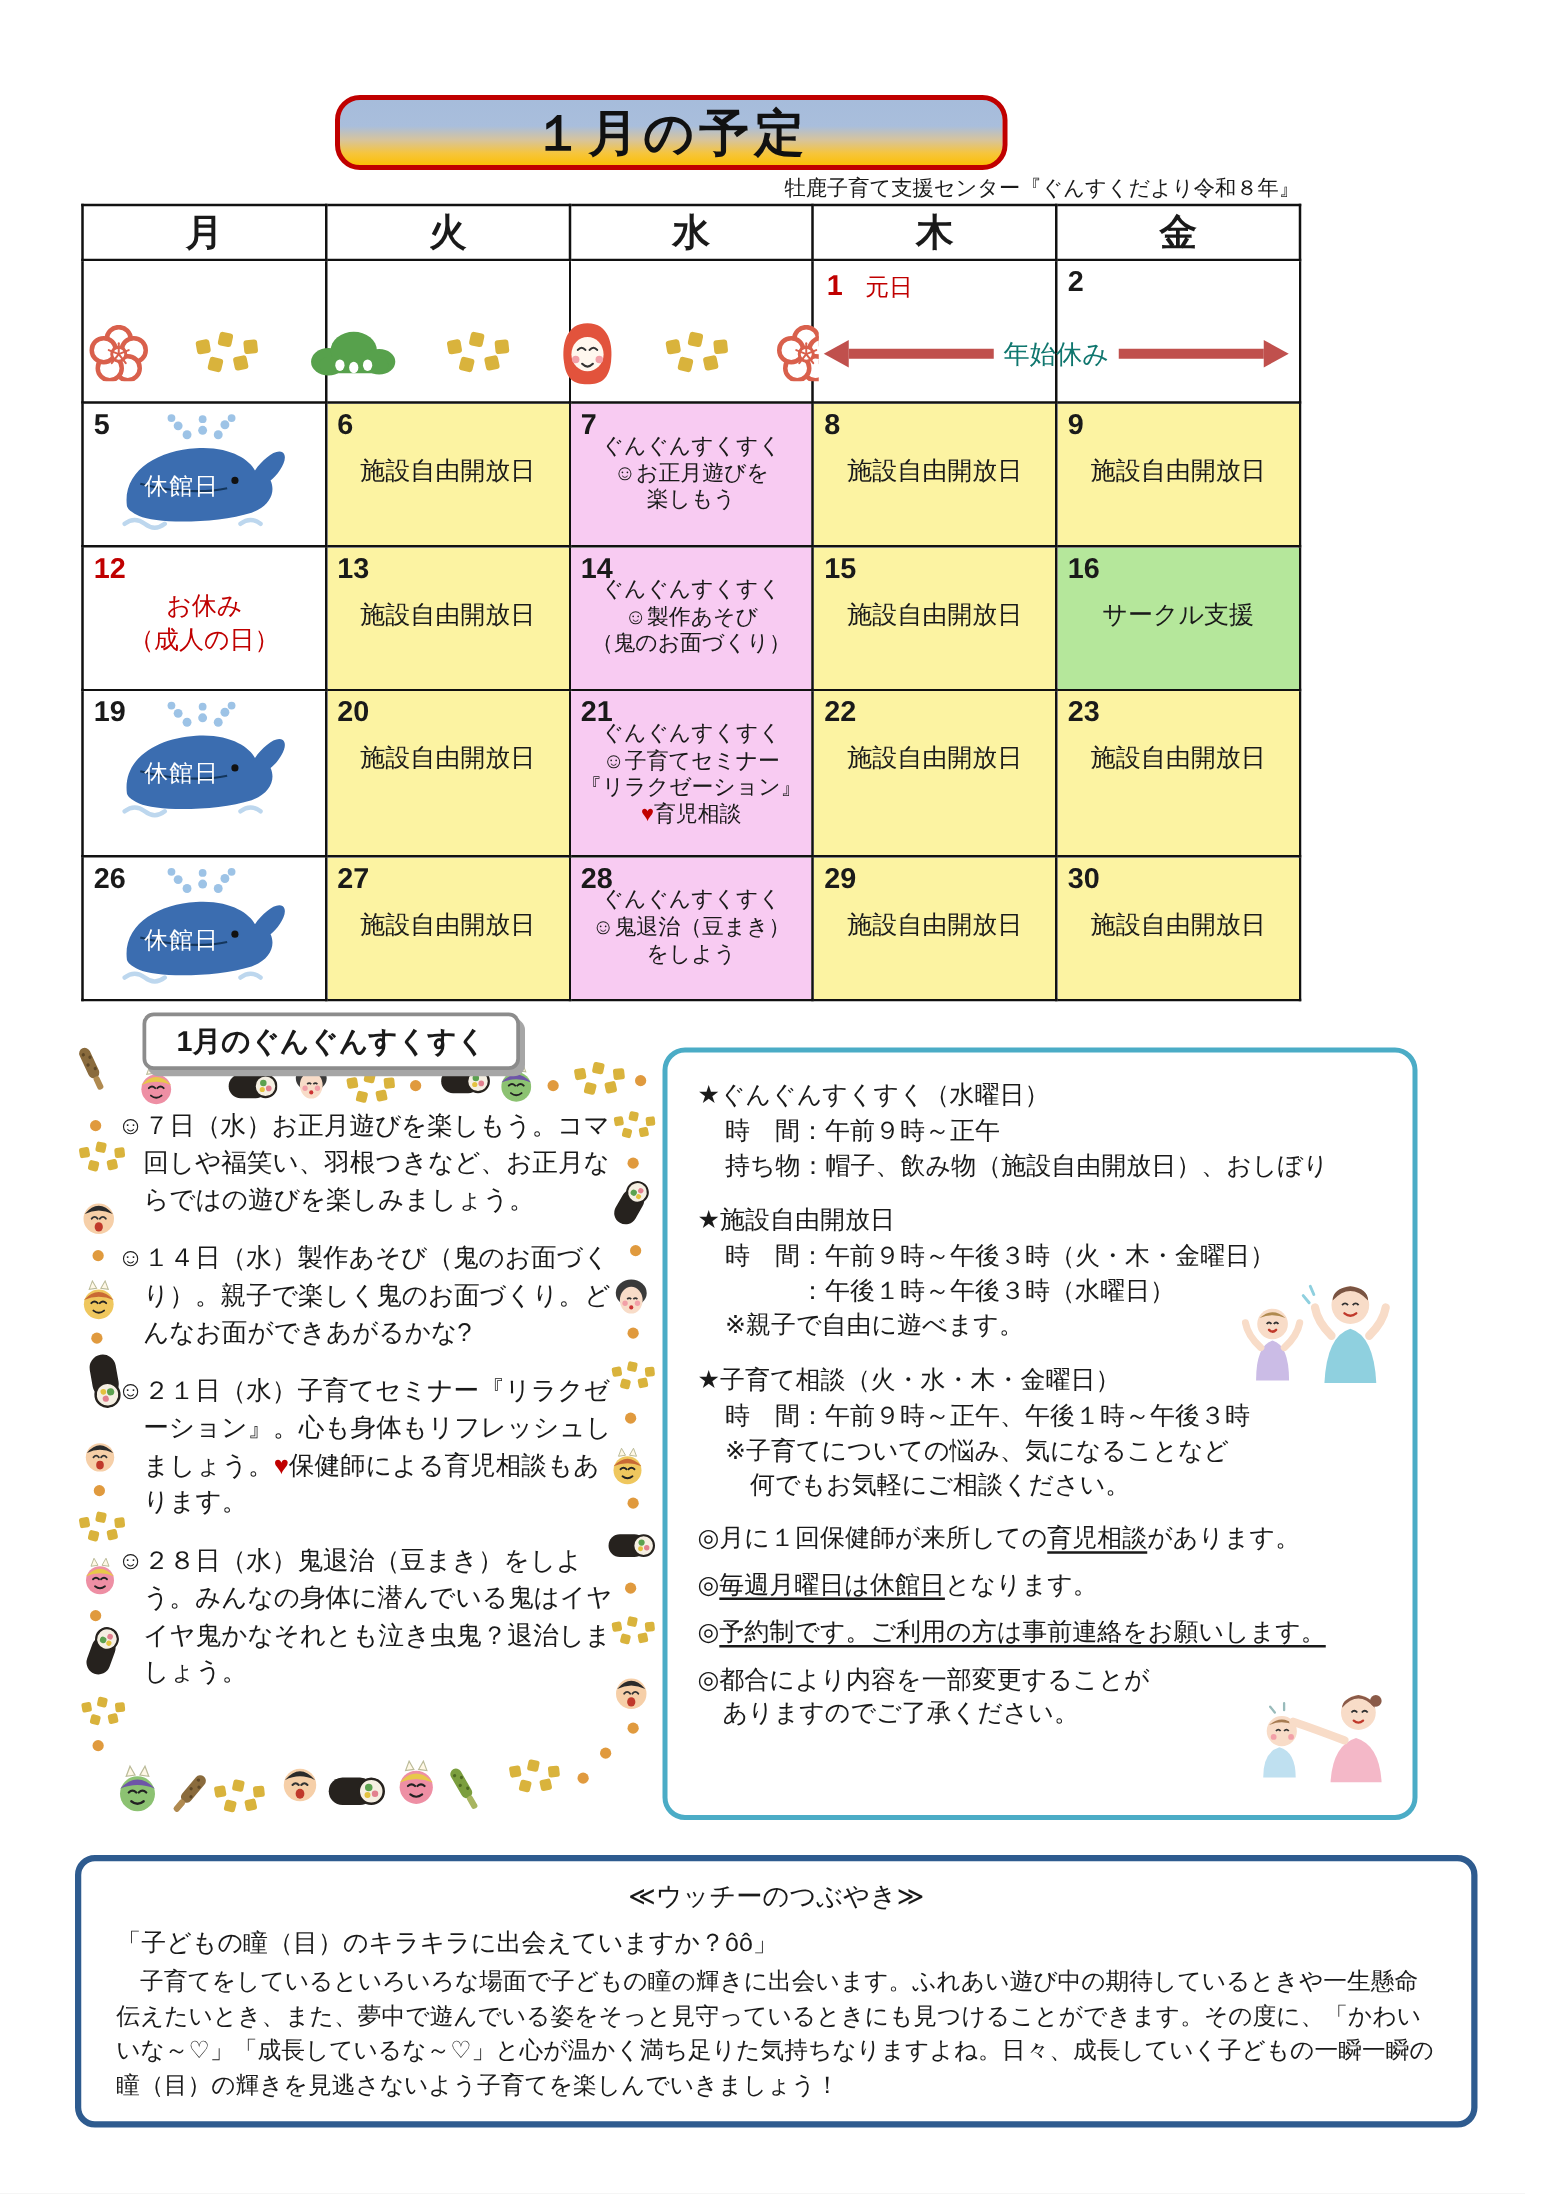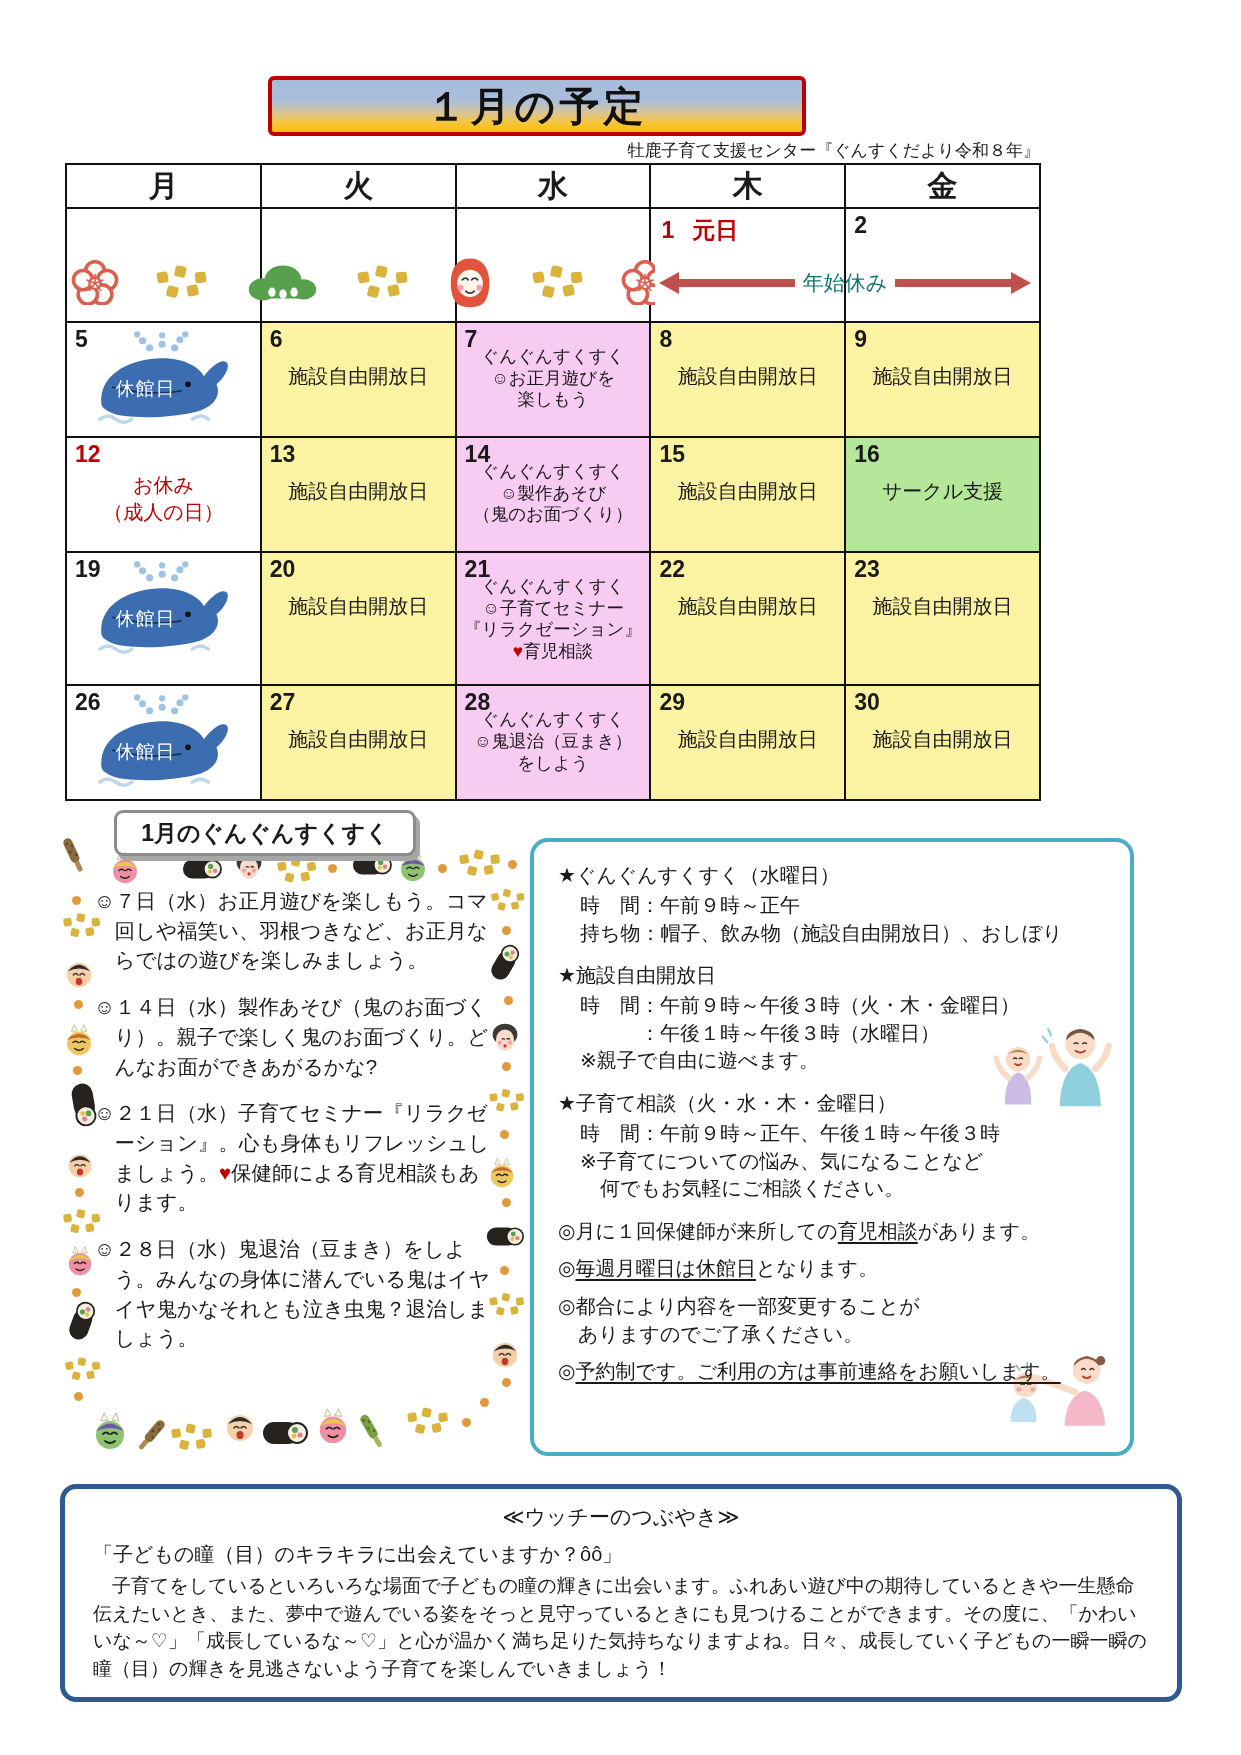--- a/index.html
+++ b/index.html
@@ -1,41 +1,41 @@
 <!DOCTYPE html>
 <html style="--yellow: #FCF3A2; --pink: #F8CBF2; --green: #B5E79B; --red: #C00000; --arrow: #C0504D; --banner-border: #C00000; --info-border: #4BACC6; --tweet-border: #2E5B8F;"><head>
 <meta charset="utf-8">
 <style>
   html,body{margin:0;padding:0;background:#e8e8e8;}
   .page{position:relative;width:1241px;height:1755px;background:#fff;margin:0 auto;
         font-family:"Liberation Sans","DejaVu Sans",sans-serif;color:#1a1a1a;overflow:hidden;}
 
   
   .banner{position:absolute;left:268px;top:76px;width:530px;height:52px;
-          border:4px solid var(--banner-border,#C00000);border-radius:6px;
+          border:4px solid var(--banner-border,#C00000);border-radius:20px;
           background:linear-gradient(180deg,#A6BCDB 0%,#A9BEDC 40%,#D8C49A 62%,#F6C53C 82%,#FBBF07 100%);
           display:flex;align-items:center;justify-content:center;}
   .banner span{font-size:40px;font-weight:700;letter-spacing:4px;color:#111;}
   .subtitle{position:absolute;left:65px;top:139px;width:975px;text-align:right;font-size:17px;}
 
   
   .cal-wrap{position:absolute;left:65px;top:163px;width:976px;}
   table.cal{border-collapse:collapse;width:976px;table-layout:fixed;}
   .cal th{border:2.5px solid #111;height:42px;font-size:30px;font-weight:700;padding:0;background:#fff;}
   .cal td{border:2.5px solid #111;padding:0;vertical-align:top;position:relative;background:#fff;}
   .nyrow td{height:112px;}
   .wrow td{height:113px;}
   td.open{background:var(--yellow,#FCF3A2);}
   td.event{background:var(--pink,#F8CBF2);}
   td.circle{background:var(--green,#B5E79B);}
   .day{position:absolute;top:3px;left:8px;font-size:23px;font-weight:800;}
   .day.red{color:var(--red,#C00000);}
   .d1{padding:6px 10px;color:var(--red,#C00000);}
   .d1 .dnum{font-size:23px;font-weight:800;}
-  .d1 .dlab{font-size:23px;margin-left:18px;font-weight:bold;}
+  .d1 .dlab{font-size:19px;margin-left:18px;}
   .ctext{padding-top:40px;text-align:center;font-size:20px;}
   .pre{white-space:pre-line;}
   td.event .ctext{padding-top:23px;font-size:17.5px;line-height:1.24;}
   td.holiday .ctext{color:var(--red,#C00000);padding-top:34px;line-height:1.35;text-align:center;}
   .heart{color:var(--red,#C00000);}
   .whale{position:absolute;left:50%;top:7px;transform:translateX(-50%);width:152px;height:100px;}
   .whale svg{width:152px;height:98px;display:block;}
   .wlabel{position:absolute;left:28px;top:46px;width:96px;color:#fff;font-size:19px;letter-spacing:1px;}
   .ny-decor{position:absolute;left:4px;top:86px;width:582px;height:66px;display:flex;
             align-items:center;justify-content:space-between;padding:0 2px;overflow:hidden;}
@@ -566,23 +566,23 @@
       <div class="sec-l">※親子で自由に遊べます。</div>
     </div>
     <div class="sec">
       <div class="sec-t">★子育て相談（火・水・木・金曜日）</div>
       <div class="sec-l">時　間：午前９時～正午、午後１時～午後３時</div>
       <div class="sec-l">※子育てについての悩み、気になることなど</div>
       <div class="sec-l">　何でもお気軽にご相談ください。</div>
     </div>
     <div class="note"><span>◎月に１回保健師が来所しての</span><span class="ul">育児相談</span><span>があります。</span></div>
     <div class="note"><span>◎</span><span class="ul">毎週月曜日は休館日</span><span>となります。</span></div>
+    <div class="note"><span>◎</span><span class="ul">予約制です。ご利用の方は事前連絡をお願いします。</span><span></span></div>
     <div class="note"><span>◎都合により内容を一部変更することが
 　ありますのでご了承ください。</span><span class="ul"></span><span></span></div>
-    <div class="note"><span>◎</span><span class="ul">予約制です。ご利用の方は事前連絡をお願いします。</span><span></span></div>
     <span class="illu illu1"><svg width="132" height="104" viewBox="0 0 140 110">
           <use href="#sym-illu1"></use>
         </svg></span>
     <span class="illu illu2"><svg width="130" height="94" viewBox="0 0 140 100">
           <use href="#sym-illu2"></use>
         </svg></span>
   </div>
 
   <div class="tweet-box">
     <div class="tw-title">≪ウッチーのつぶやき≫</div>

